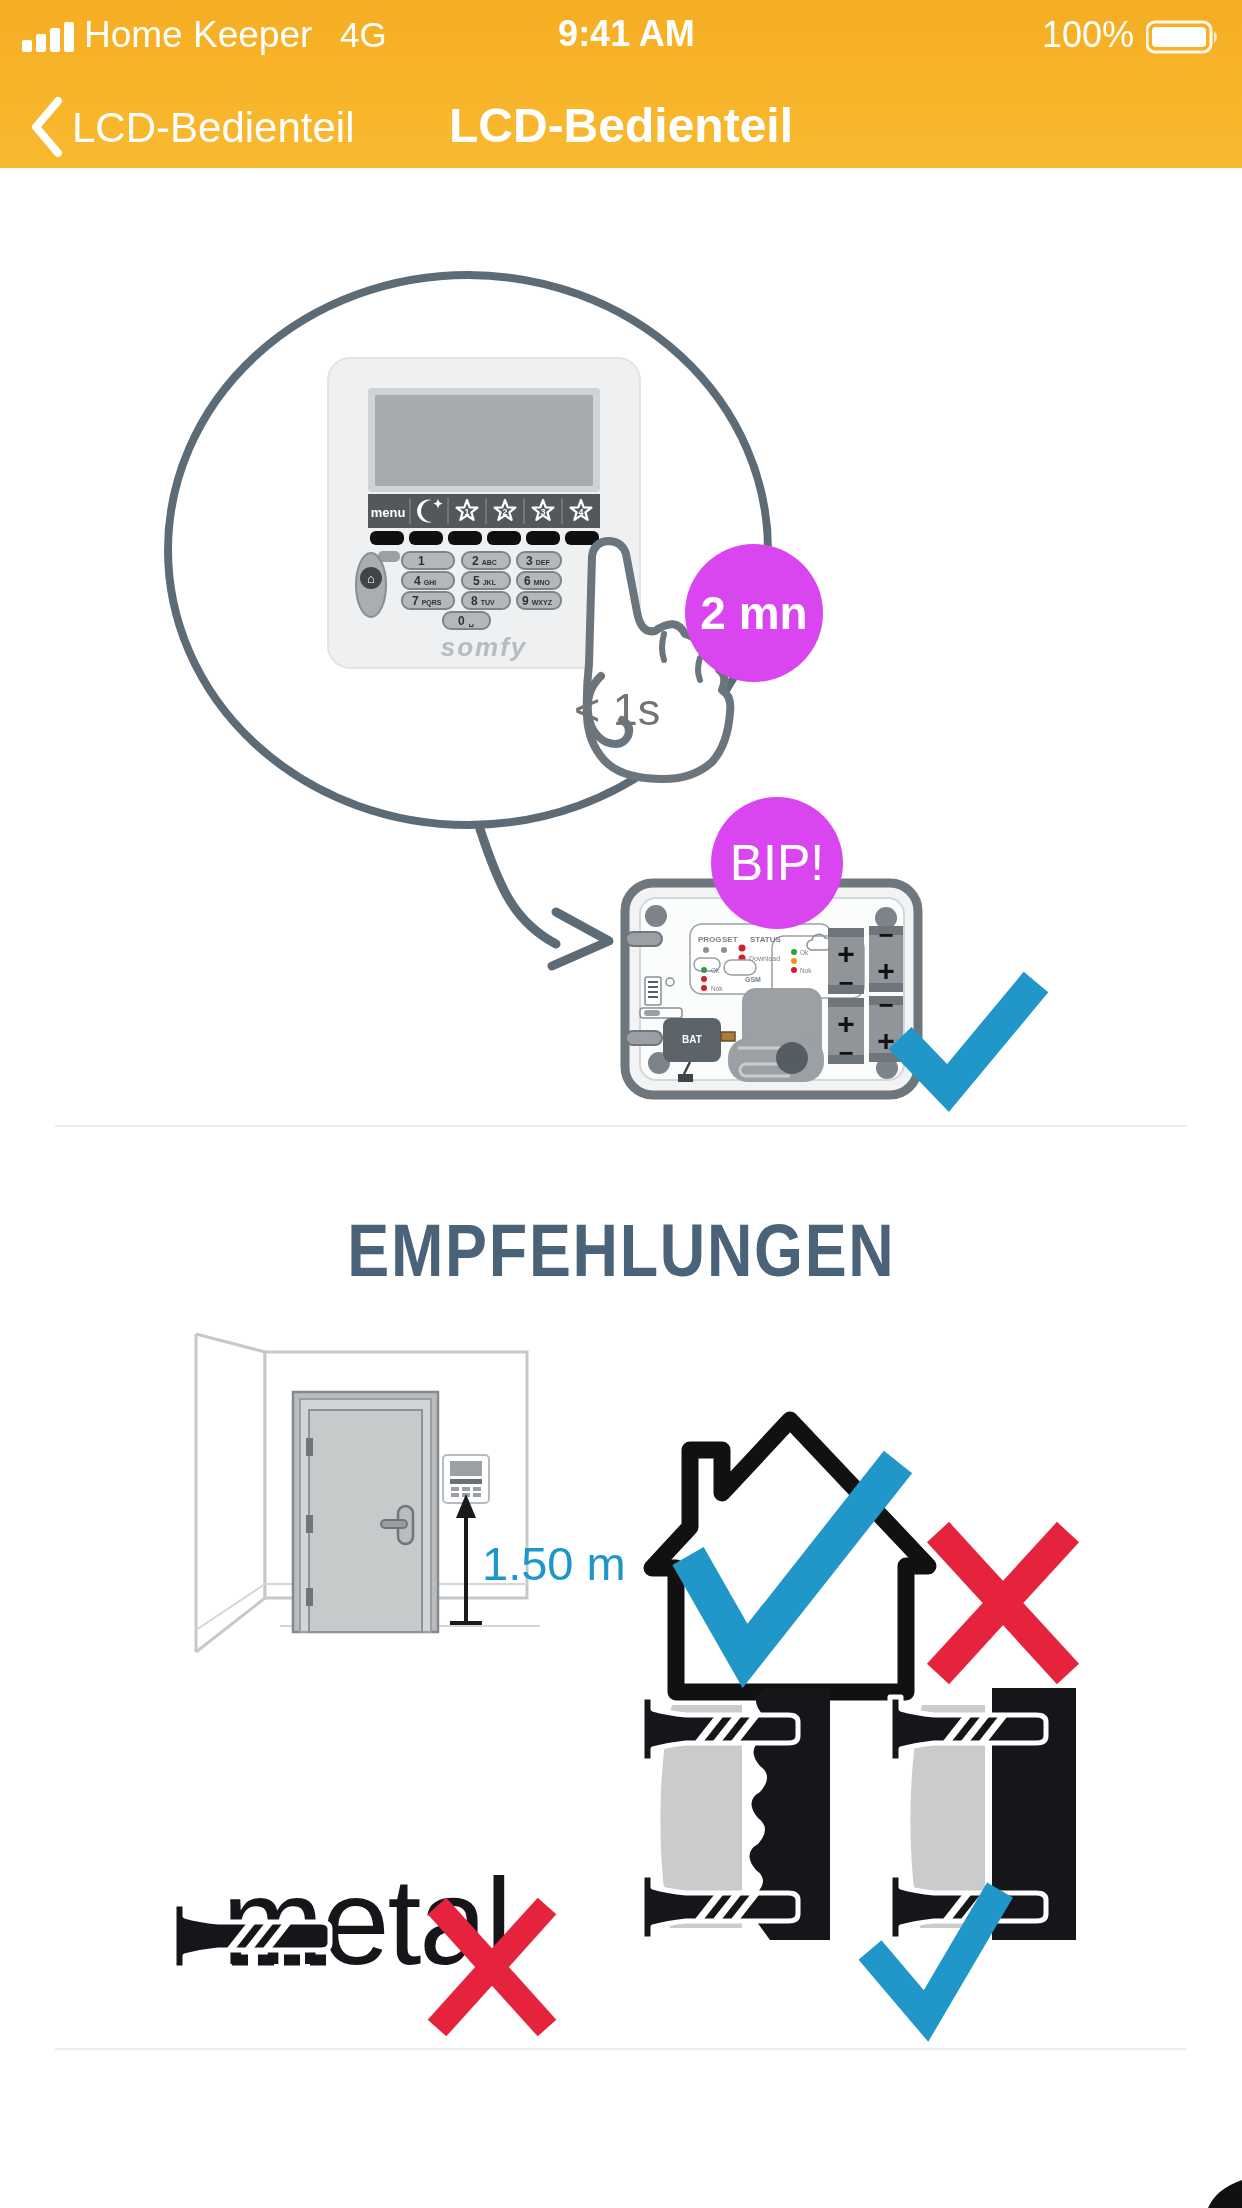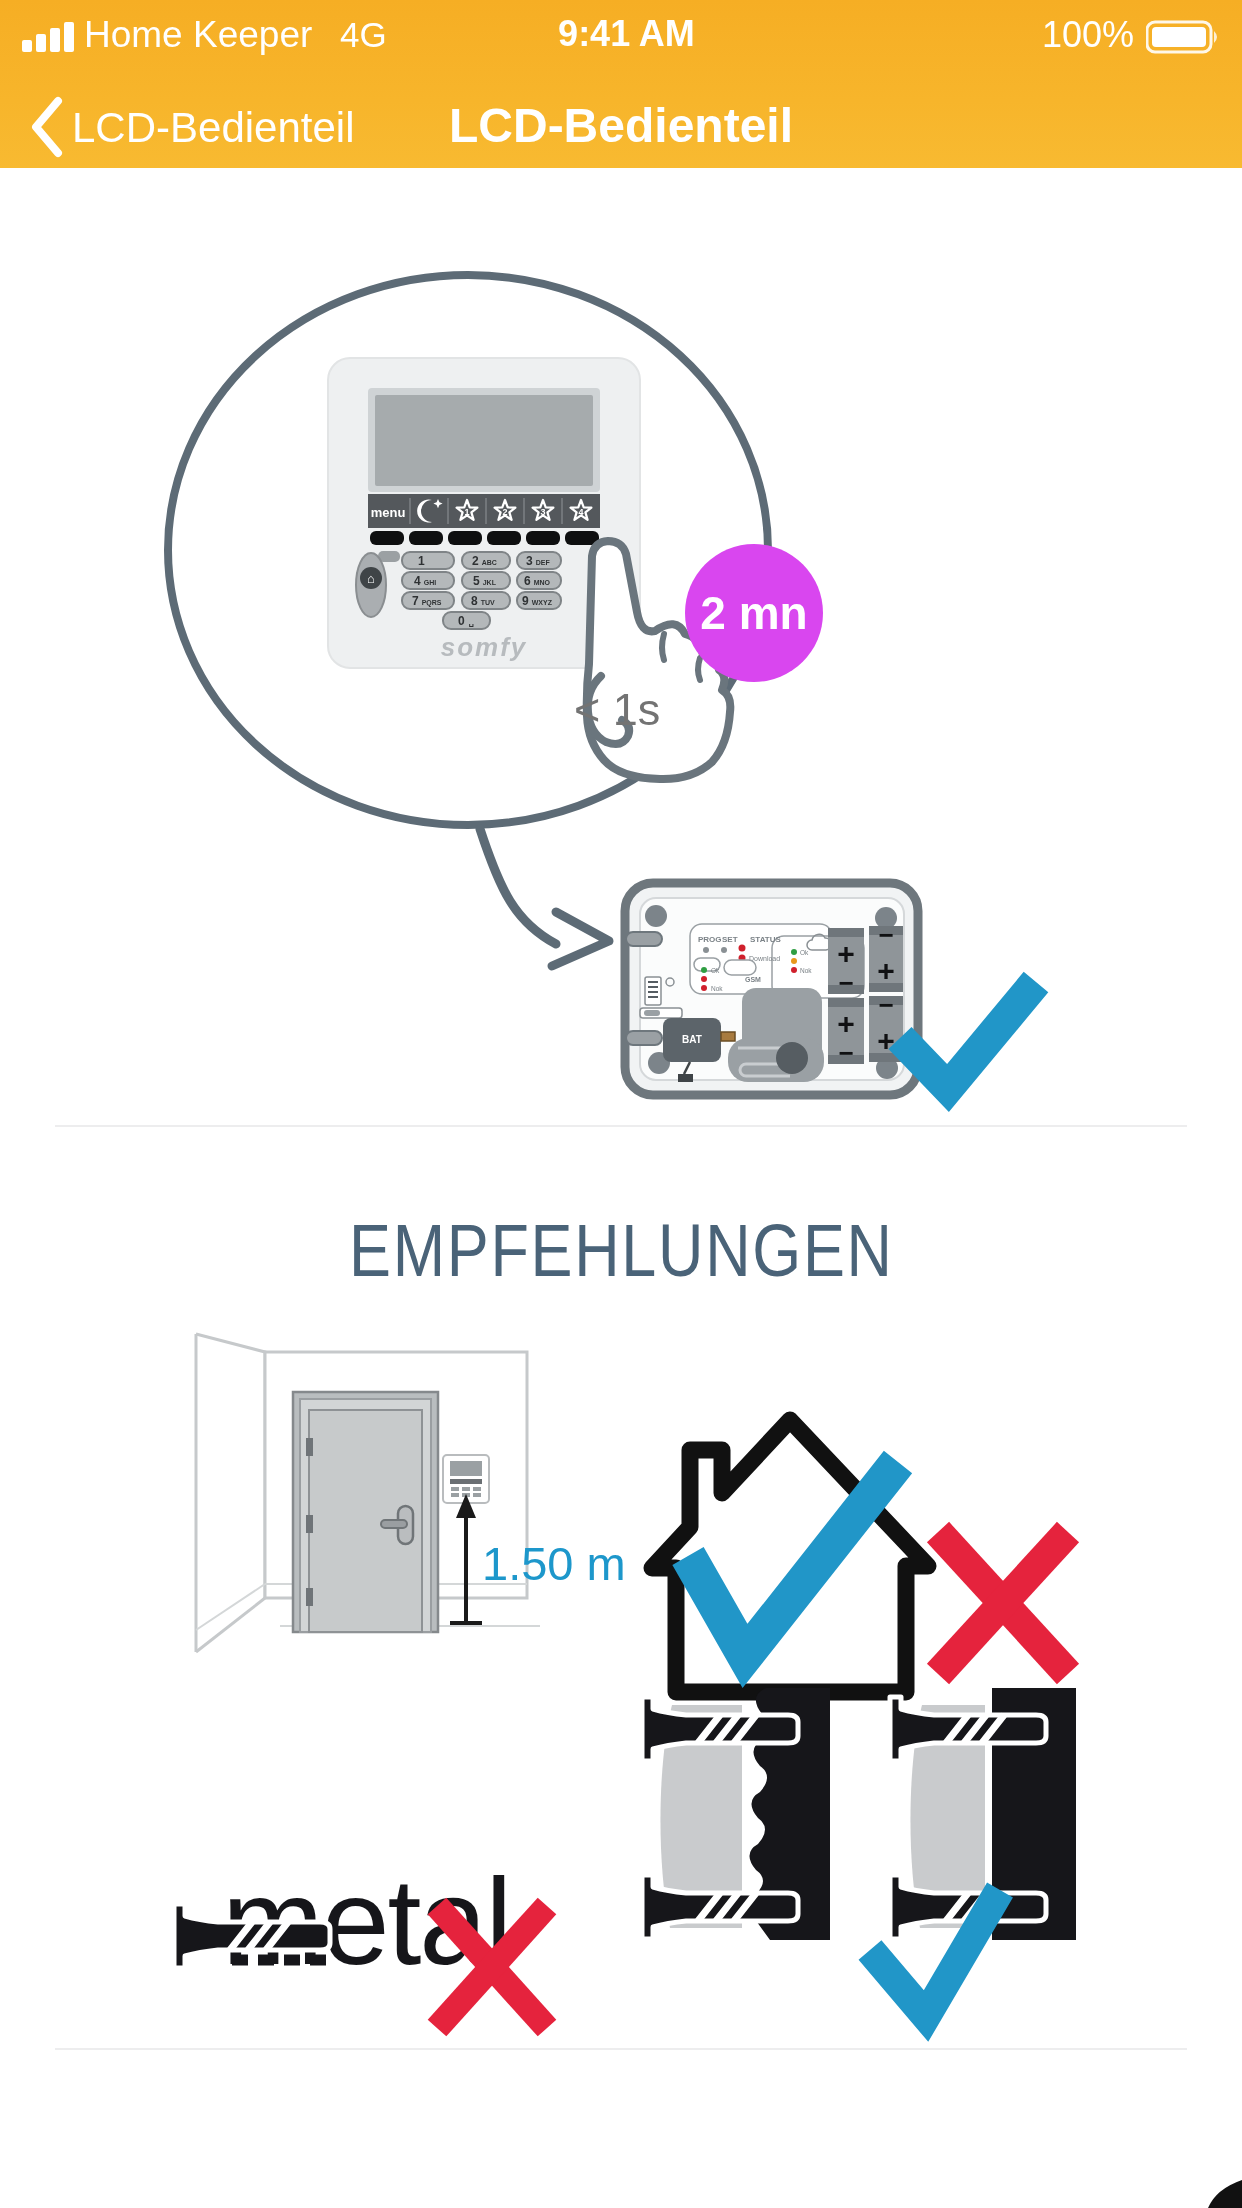--- a/index.html
+++ b/index.html
@@ -31,21 +31,21 @@
   .art { position:absolute; top:0; left:0; width:1242px; height:2208px; z-index:1; pointer-events:none; }
   .badge {
     position:absolute; z-index:5; border-radius:50%;
     background:#d946ef; color:#fff; display:flex; align-items:center; justify-content:center;
   }
   .badge-2mn { left:685px; top:544px; width:138px; height:138px; font-size:46px; font-weight:700; }
   .badge-bip { left:711px; top:797px; width:132px; height:132px; font-size:50px; font-weight:400; }
   .press-hint { position:absolute; z-index:5; left:574px; top:684px; font-size:45px; color:#737373; font-weight:400; }
   .section-title {
     position:absolute; z-index:4; left:0; width:1242px; display:flex; justify-content:center;
-    color:#4a6378; font-size:74px; font-weight:400; letter-spacing:2px;
+    color:#4a6378; font-size:74px; font-weight:700; letter-spacing:2px;
   }
   .section-title > span { transform:scaleX(0.85); transform-origin:center; white-space:nowrap; }
   .title-empfehlungen { top:1208px; }
   .title-installation { top:2102px; }
   .divider { position:absolute; z-index:4; left:55px; width:1132px; height:2px; background:#ededee; }
   .div-1 { top:1125px; }
   .div-2 { top:2048px; }
 </style>
 </head>
 <body>
@@ -341,20 +341,21 @@
       <rect x="992" y="1688" width="84" height="252" fill="#16161a"></rect>
       <use href="#screw-shape" transform="translate(888,1729)"></use>
       <use href="#screw-shape" transform="translate(888,1907)"></use>
       <path d="M870,1950 L926,2016 L1000,1890" fill="none" stroke="#2196c8" stroke-width="30"></path>
     </g>
 
     <path d="M1242,2180 Q1216,2189 1208,2208 L1242,2208 Z" fill="#111"></path>
   </svg>
 
   <div class="badge badge-2mn">2 mn</div>
+  <div class="badge badge-bip">BIP!</div>
   <div class="press-hint">&lt; 1s</div>
 
   <div class="divider div-1"></div>
   <div class="section-title title-empfehlungen">
     <span>EMPFEHLUNGEN</span>
   </div>
 
   <div class="divider div-2"></div>
 
 </div>

